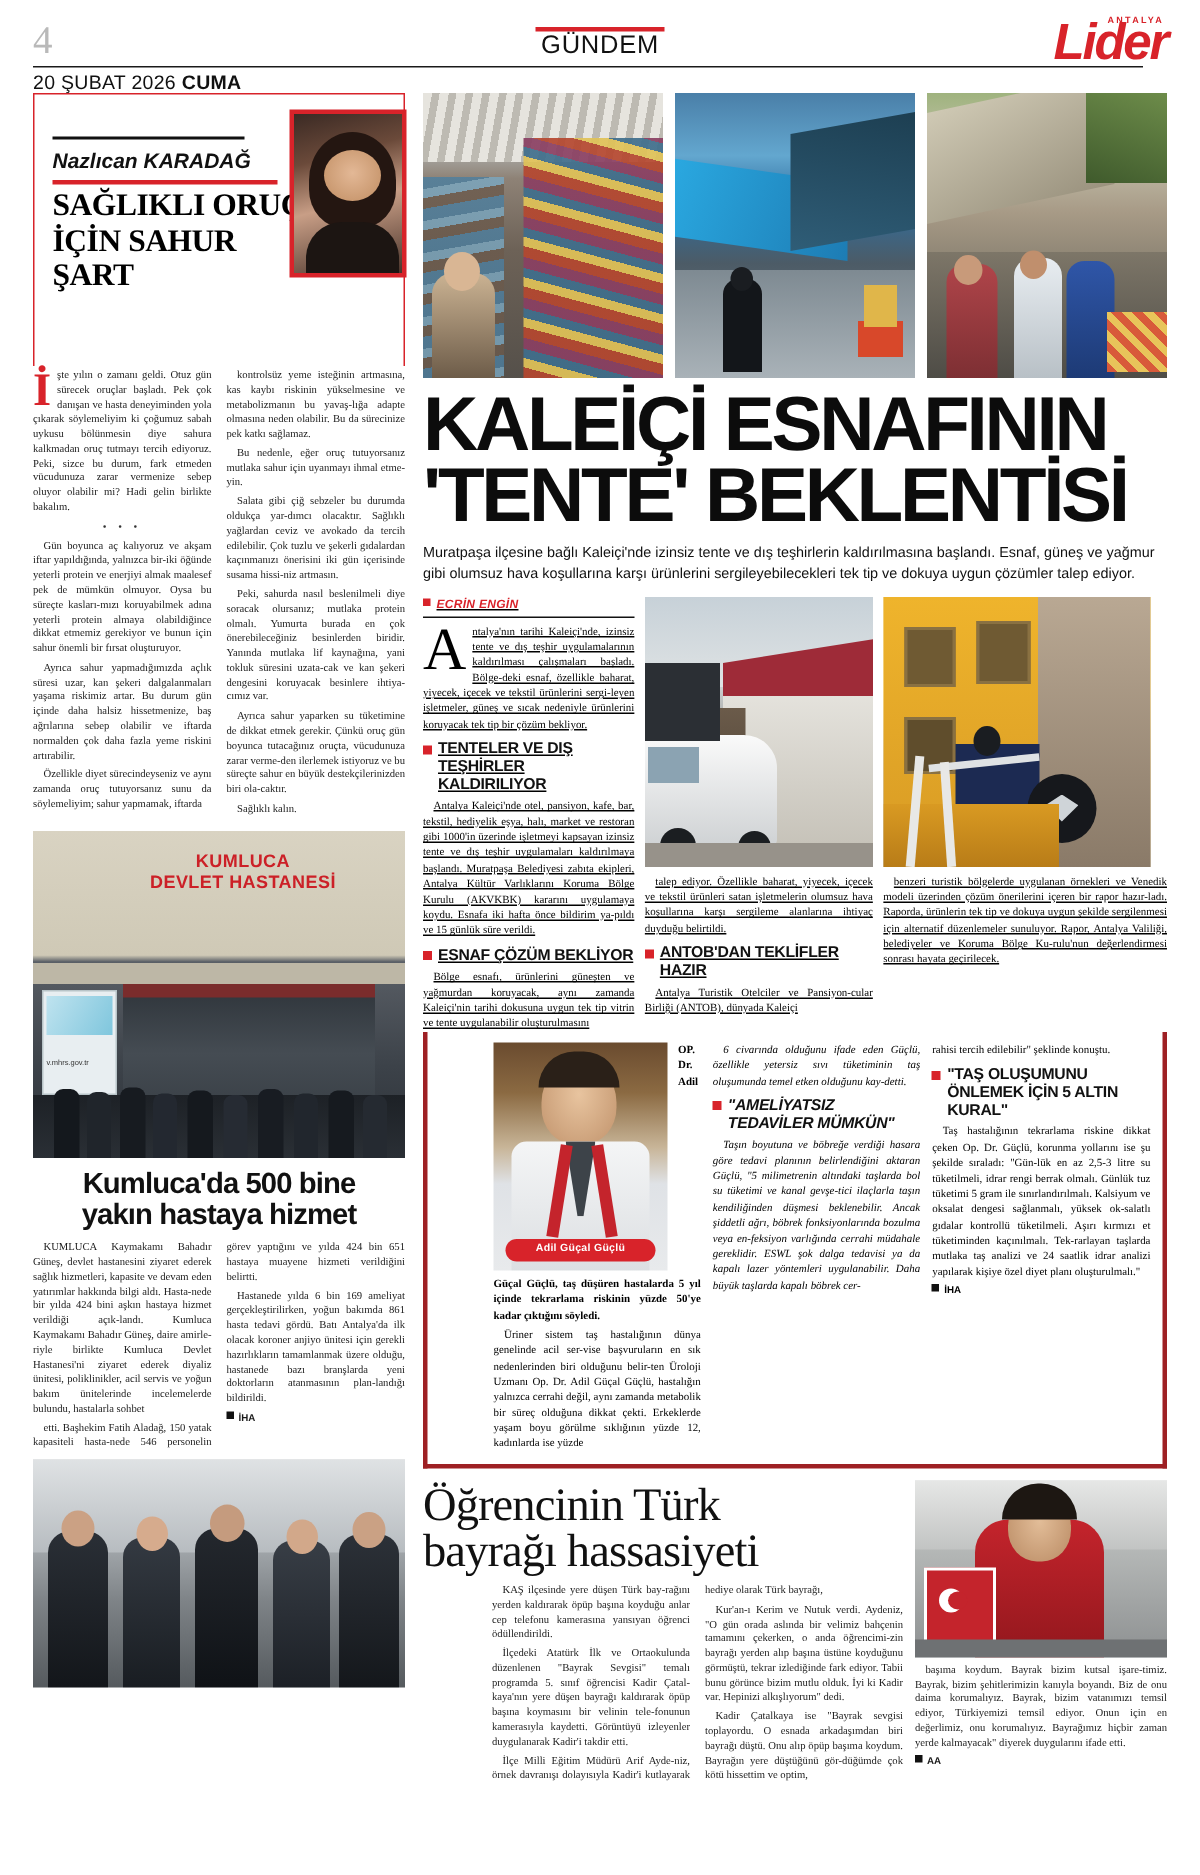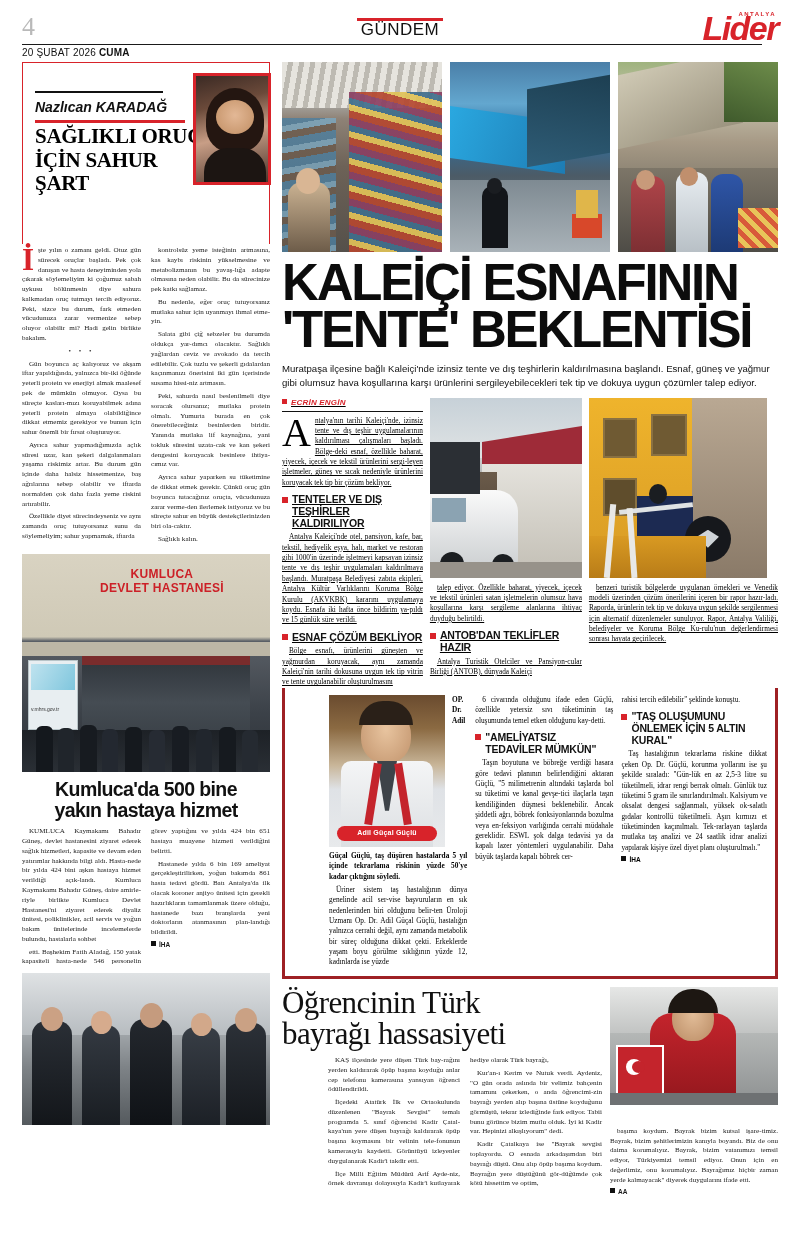--- a/index.html
+++ b/index.html
@@ -10,21 +10,21 @@
     overflow: hidden;
   }
   .page { position: relative; width: 800px; height: 1250px; background:#fff; }
 
   
   .masthead { position:absolute; left:0; top:0; width:800px; height:58px; }
   .folio { position:absolute; left:22px; top:14px; font-family:"Liberation Serif",serif;
            font-size:26px; color:#b9b9b9; font-weight:400; line-height:1; }
   .folio-rule { position:absolute; left:22px; top:44px; width:740px; height:1px; background:#1a1a1a; }
   .dateline { position:absolute; left:22px; top:47px; font-family:"Liberation Sans",sans-serif;
-              font-size:10px; letter-spacing:.2px; color:#111; }
+              font-size:13px; letter-spacing:.2px; color:#111; }
   .dateline b { font-weight:700; }
   .section-tag { position:absolute; left:0; top:20px; width:800px; text-align:center;
                  font-family:"Liberation Sans",sans-serif; font-size:17px; letter-spacing:.5px; color:#111; }
   .section-rule { position:absolute; left:357px; top:18px; width:86px; height:3px; background:#d8232a; }
   .logo { position:absolute; right:22px; top:12px; text-align:right; }
   .logo-main { font-family:"Liberation Sans",sans-serif; font-weight:700; font-size:34px;
                color:#d8232a; letter-spacing:-1.5px; line-height:.95; font-style:italic; }
   .logo-sub { position:absolute; right:2px; top:-1px; font-family:"Liberation Sans",sans-serif;
               font-weight:700; font-size:6px; letter-spacing:1.5px; color:#d8232a; }
 
@@ -347,21 +347,21 @@
                 <div style="position:absolute;left:40px;top:68px;width:8px;height:62px;background:#c4242c;transform:rotate(9deg);"></div>
                 <div style="position:absolute;left:70px;top:68px;width:8px;height:62px;background:#c4242c;transform:rotate(-9deg);"></div>
               </div>
               <div class="doc-badge">Adil Güçal Güçlü</div>
             </div>
             <span style="font-weight:700;">OP. Dr. Adil Güçal Güçlü, taş düşüren hastalarda 5 yıl içinde tekrarlama riskinin yüzde 50'ye kadar çıktığını söyledi.</span>
             <div style="text-indent:7px;margin-top:3px;">Üriner sistem taş hastalığının dünya genelinde acil ser-vise başvuruların en sık nedenlerinden biri olduğunu belir-ten Üroloji Uzmanı Op. Dr. Adil Güçal Güçlü, hastalığın yalnızca cerrahi değil, aynı zamanda metabolik bir süreç olduğuna dikkat çekti. Erkeklerde yaşam boyu görülme sıklığının yüzde 12, kadınlarda ise yüzde</div>
           </div>
         </div>
 
-        <div style="width:152px;">
+        <div style="width:152px;font-style:italic;">
           <div style="font-family:'Liberation Serif',serif;font-size:7.3px;line-height:1.42;text-align:justify;text-indent:7px;">6 civarında olduğunu ifade eden Güçlü, özellikle yetersiz sıvı tüketiminin taş oluşumunda temel etken olduğunu kay-detti.</div>
           <div class="subhead">"AMELİYATSIZ TEDAVİLER MÜMKÜN"</div>
           <div style="font-family:'Liberation Serif',serif;font-size:7.3px;line-height:1.42;text-align:justify;text-indent:7px;">Taşın boyutuna ve böbreğe verdiği hasara göre tedavi planının belirlendiğini aktaran Güçlü, "5 milimetrenin altındaki taşlarda bol su tüketimi ve kanal gevşe-tici ilaçlarla taşın kendiliğinden düşmesi beklenebilir. Ancak şiddetli ağrı, böbrek fonksiyonlarında bozulma veya en-feksiyon varlığında cerrahi müdahale gereklidir. ESWL şok dalga tedavisi ya da kapalı lazer yöntemleri uygulanabilir. Daha büyük taşlarda kapalı böbrek cer-</div>
         </div>
 
         <div style="width:160px;">
           <div style="font-family:'Liberation Serif',serif;font-size:7.3px;line-height:1.42;text-align:justify;">rahisi tercih edilebilir" şeklinde konuştu.</div>
           <div class="subhead">"TAŞ OLUŞUMUNU ÖNLEMEK İÇİN 5 ALTIN KURAL"</div>
           <div style="font-family:'Liberation Serif',serif;font-size:7.3px;line-height:1.42;text-align:justify;text-indent:7px;">Taş hastalığının tekrarlama riskine dikkat çeken Op. Dr. Güçlü, korunma yollarını ise şu şekilde sıraladı: "Gün-lük en az 2,5-3 litre su tüketilmeli, idrar rengi berrak olmalı. Günlük tuz tüketimi 5 gram ile sınırlandırılmalı. Kalsiyum ve oksalat dengesi sağlanmalı, yüksek ok-salatlı gıdalar kontrollü tüketilmeli. Aşırı kırmızı et tüketiminden kaçınılmalı. Tek-rarlayan taşlarda mutlaka taş analizi ve 24 saatlik idrar analizi yapılarak kişiye özel diyet planı oluşturulmalı."</div>
           <div style="font-family:'Liberation Serif',serif;font-size:7.3px;margin-top:2px;">
@@ -390,21 +390,21 @@
         <div style="width:168px;height:118px;position:relative;overflow:hidden;background:linear-gradient(180deg,#d5d7d6 0%,#b4b7b6 40%,#8d9091 100%);">
           <div style="position:absolute;left:0;top:0;width:100%;height:46px;background:linear-gradient(180deg,#e6e7e6,#c2c4c3);"></div>
           <div style="position:absolute;left:40px;top:26px;width:86px;height:92px;background:linear-gradient(180deg,#c4242c,#92171d);border-radius:22px 22px 0 0;"></div>
           <div style="position:absolute;left:62px;top:8px;width:42px;height:46px;border-radius:50% 50% 46% 46%;background:radial-gradient(ellipse at 50% 42%,#e2bd98,#b98a63);"></div>
           <div style="position:absolute;left:58px;top:2px;width:50px;height:24px;border-radius:26px 26px 0 0;background:#1d1712;"></div>
           <div style="position:absolute;left:6px;top:58px;width:48px;height:54px;background:#c4242c;border:2px solid #fff;"></div>
           <div style="position:absolute;left:16px;top:72px;width:16px;height:16px;border-radius:50%;background:#fff;"></div>
           <div style="position:absolute;left:22px;top:74px;width:13px;height:12px;border-radius:50%;background:#c4242c;"></div>
           <div style="position:absolute;left:0;bottom:0;width:100%;height:12px;background:#6e7173;"></div>
         </div>
-        <div class="body2" style="column-count:1;margin-top:22px;">
+        <div class="body2" style="column-count:1;margin-top:4px;">
           <p>başıma koydum. Bayrak bizim kutsal işare-timiz. Bayrak, bizim şehitlerimizin kanıyla boyandı. Biz de onu daima korumalıyız. Bayrak, bizim vatanımızı temsil ediyor, Türkiyemizi temsil ediyor. Onun için en değerlimiz, onu korumalıyız. Bayrağımız hiçbir zaman yerde kalmayacak" diyerek duygularını ifade etti.</p>
           <p class="nofirst"><span class="endmark"></span><span class="agency">AA</span></p>
         </div>
       </div>
     </div>
 
   </div>
 </div>
 
 </body></html>

